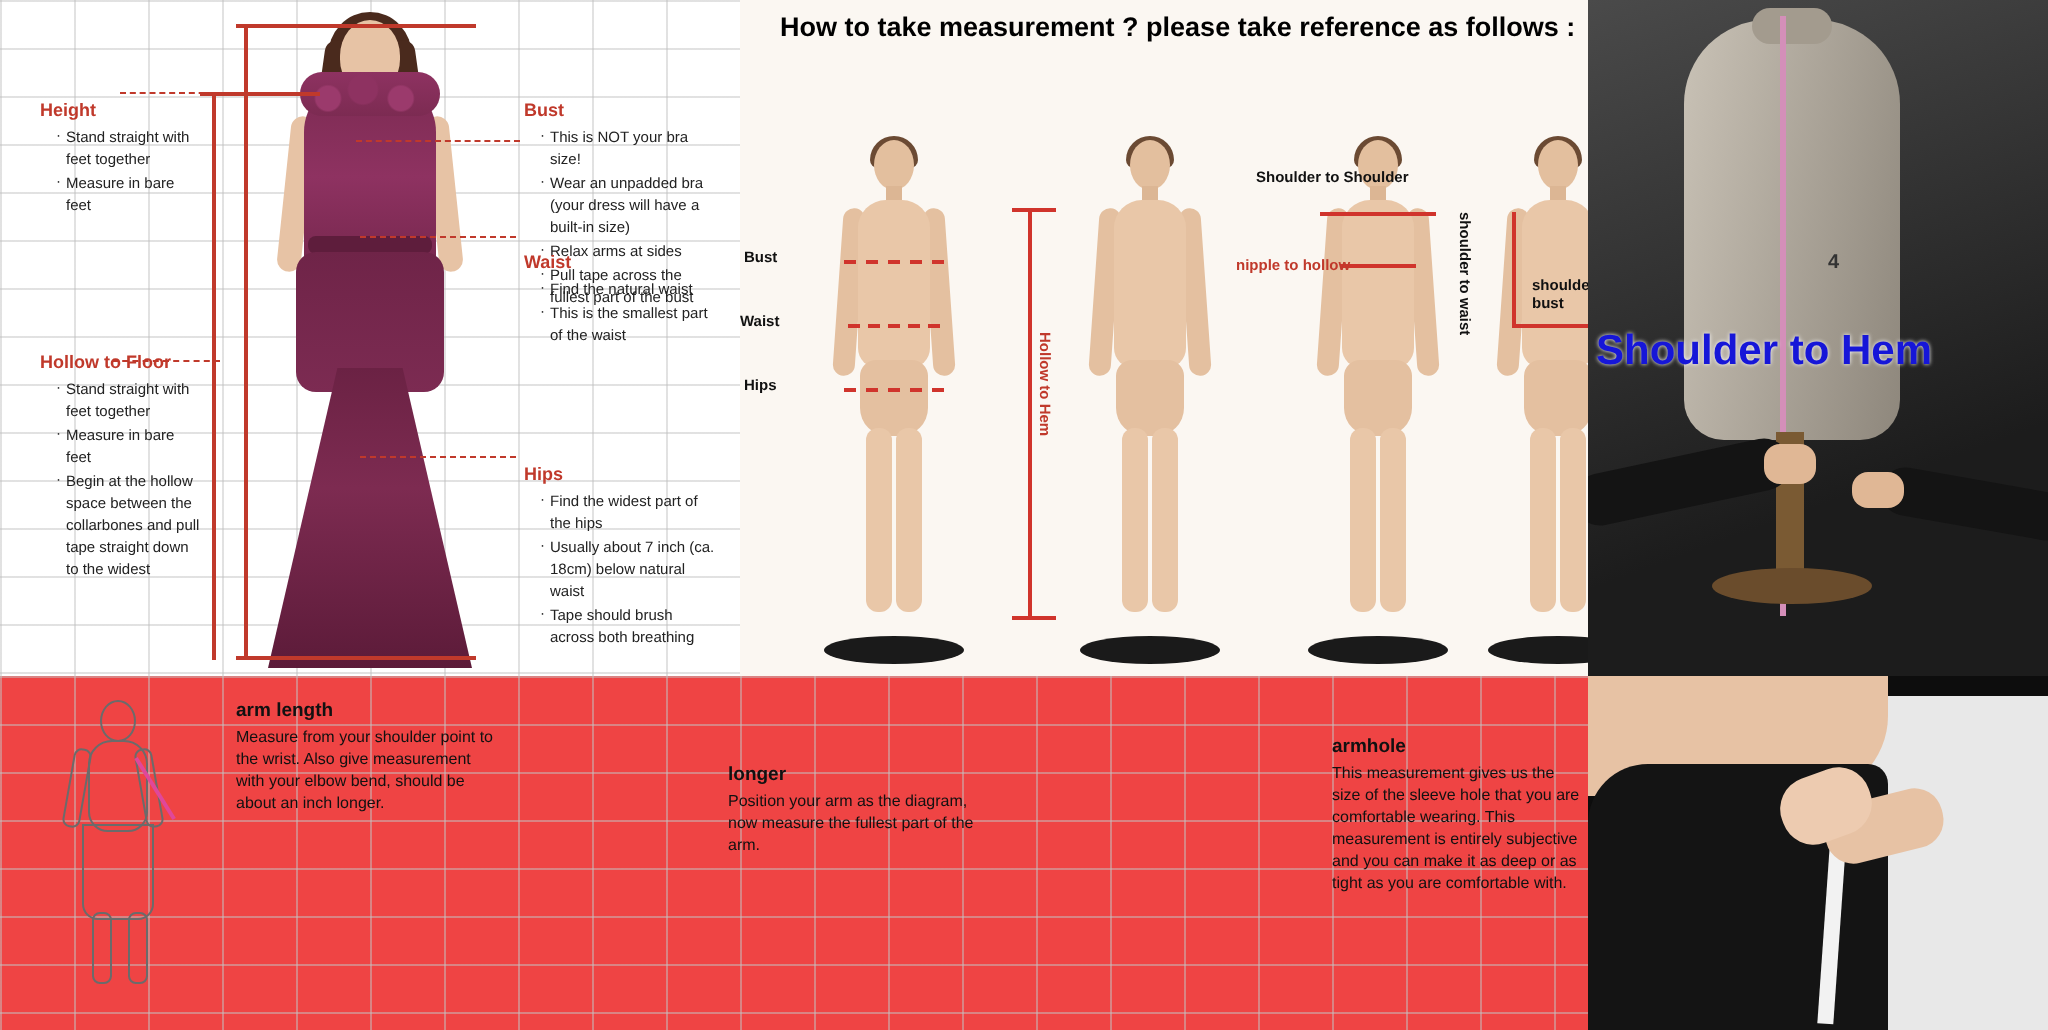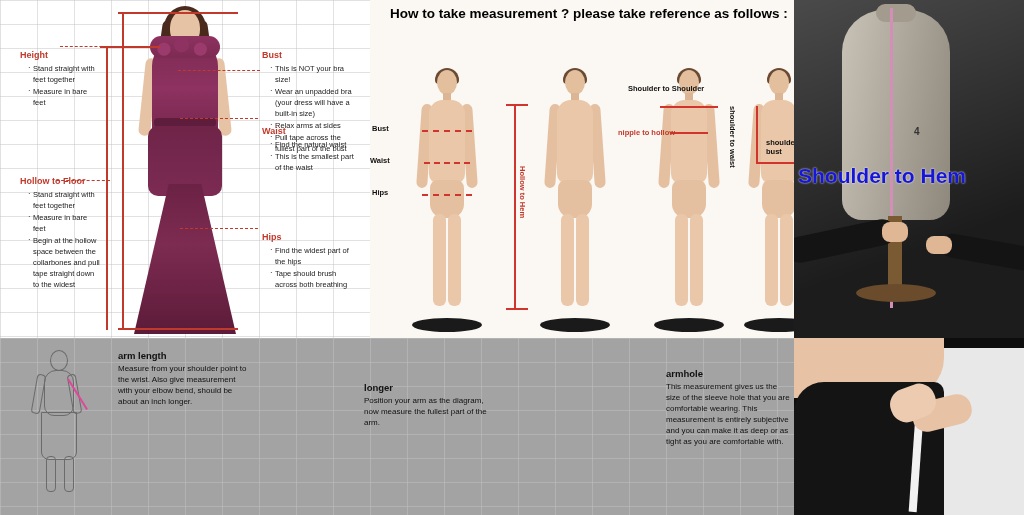--- a/index.html
+++ b/index.html
@@ -74,21 +74,21 @@
   .standbase{position:absolute;left:62px;top:284px;width:80px;height:18px;background:#6a4c2c;border-radius:50%;}
   .tapeline{position:absolute;left:96px;top:8px;width:3px;height:300px;background:#d48fb9;}
   .armL3{position:absolute;left:-8px;top:228px;width:110px;height:26px;background:#141414;border-radius:13px;transform:rotate(-12deg);}
   .armR3{position:absolute;left:146px;top:240px;width:96px;height:24px;background:#141414;border-radius:12px;transform:rotate(10deg);}
   .handL{position:absolute;left:88px;top:222px;width:26px;height:20px;background:#e0b795;border-radius:8px;}
   .handR{position:absolute;left:132px;top:236px;width:26px;height:18px;background:#e0b795;border-radius:8px;}
   .p3-title{position:absolute;left:4px;top:140px;font-size:21px;font-weight:bold;color:#1616d8;text-shadow:0 0 2px #fff;margin-top:24px;}
   .badge4{position:absolute;left:120px;top:126px;color:#333;font-size:10px;font-weight:bold;}
 
   
-  .panel4{position:absolute;left:0;top:338px;width:794px;height:177px;background:#a3a3a3;}
+  .panel4{position:absolute;left:0;top:338px;width:794px;height:177px;background:#ef4444;}
   .p4-grid{position:absolute;inset:0;background-image:
       linear-gradient(to right,rgba(195,195,195,.5) 1px,transparent 1px),
       linear-gradient(to bottom,rgba(195,195,195,.5) 1px,transparent 1px);
     background-size:37px 24px;}
   .note{position:absolute;font-size:8px;line-height:11px;color:#111;}
   .note .nt{font-weight:bold;font-size:9.5px;display:block;margin-bottom:2px;}
   .sketch{position:absolute;}
   .sk{position:relative;}
   .sk div{position:absolute;border:1px solid #6b6b6b;}
   .sk .shead{width:16px;height:19px;border-radius:50%;}
@@ -174,20 +174,21 @@
       <ul>
         <li>Find the natural waist</li>
         <li>This is the smallest part of the waist</li>
       </ul>
     </div>
 
     <div class="lbl" style="left:262px;top:232px;width:96px;">
       <span class="hdr">Hips</span>
       <ul>
         <li>Find the widest part of the hips</li>
+        <li>Usually about 7 inch (ca. 18cm) below natural waist</li>
         <li>Tape should brush across both breathing</li>
       </ul>
     </div>
   </div>
 
   <div class="panel2">
     <div class="p2-title">How to take measurement ?  please take reference as follows :</div>
 
     <div class="figs">
 

